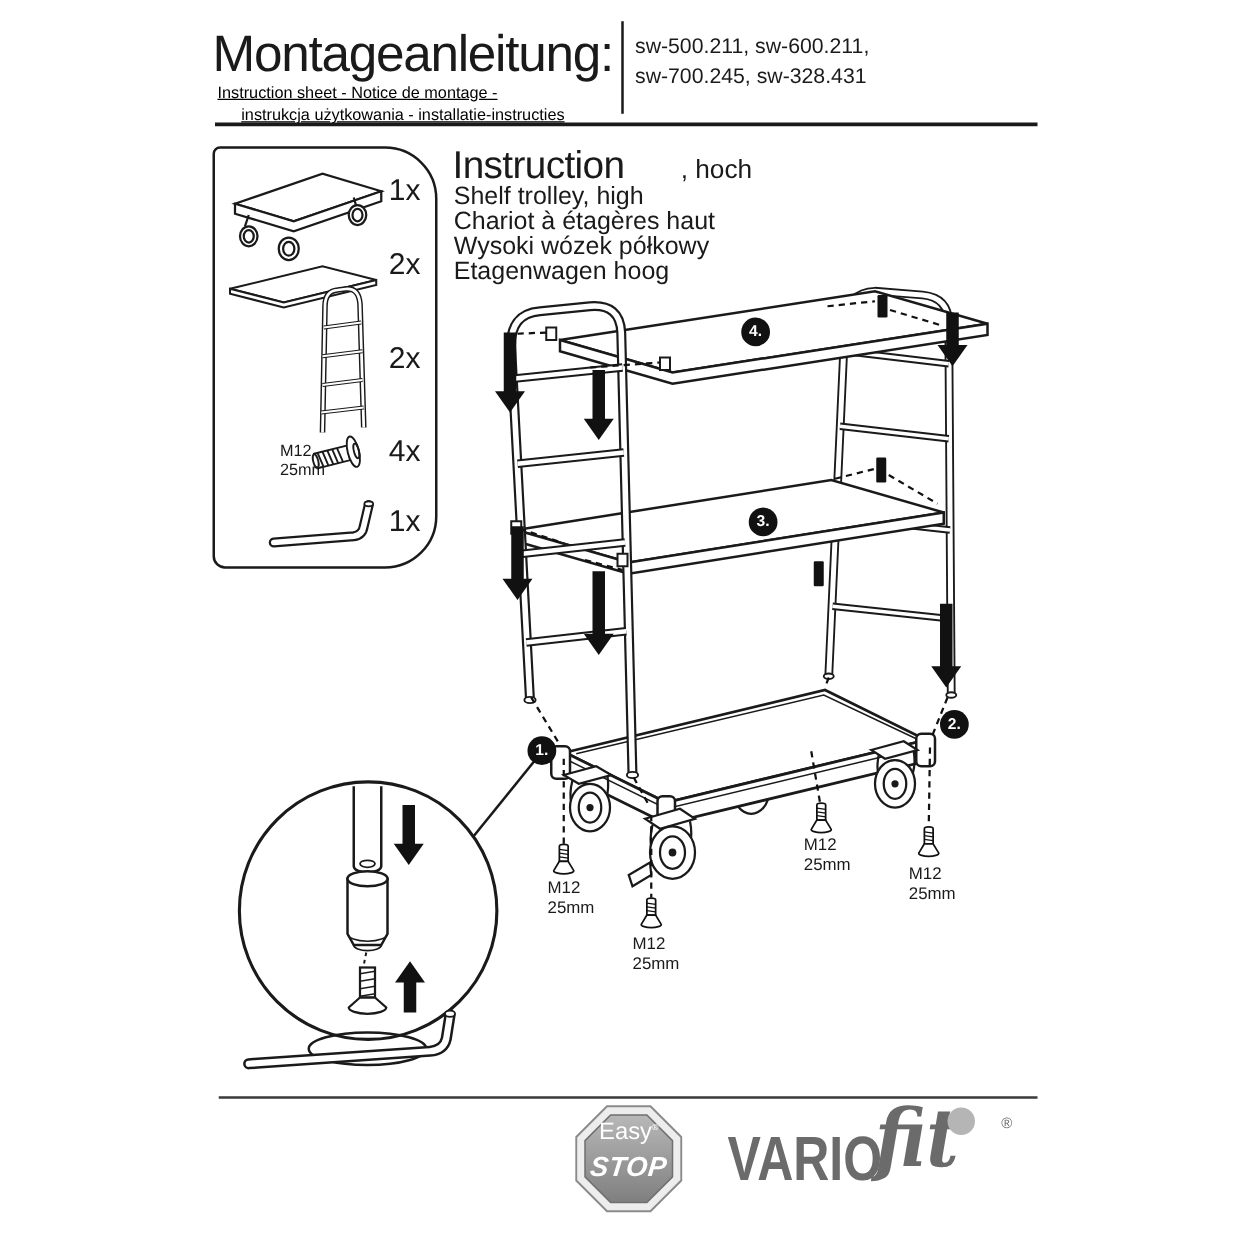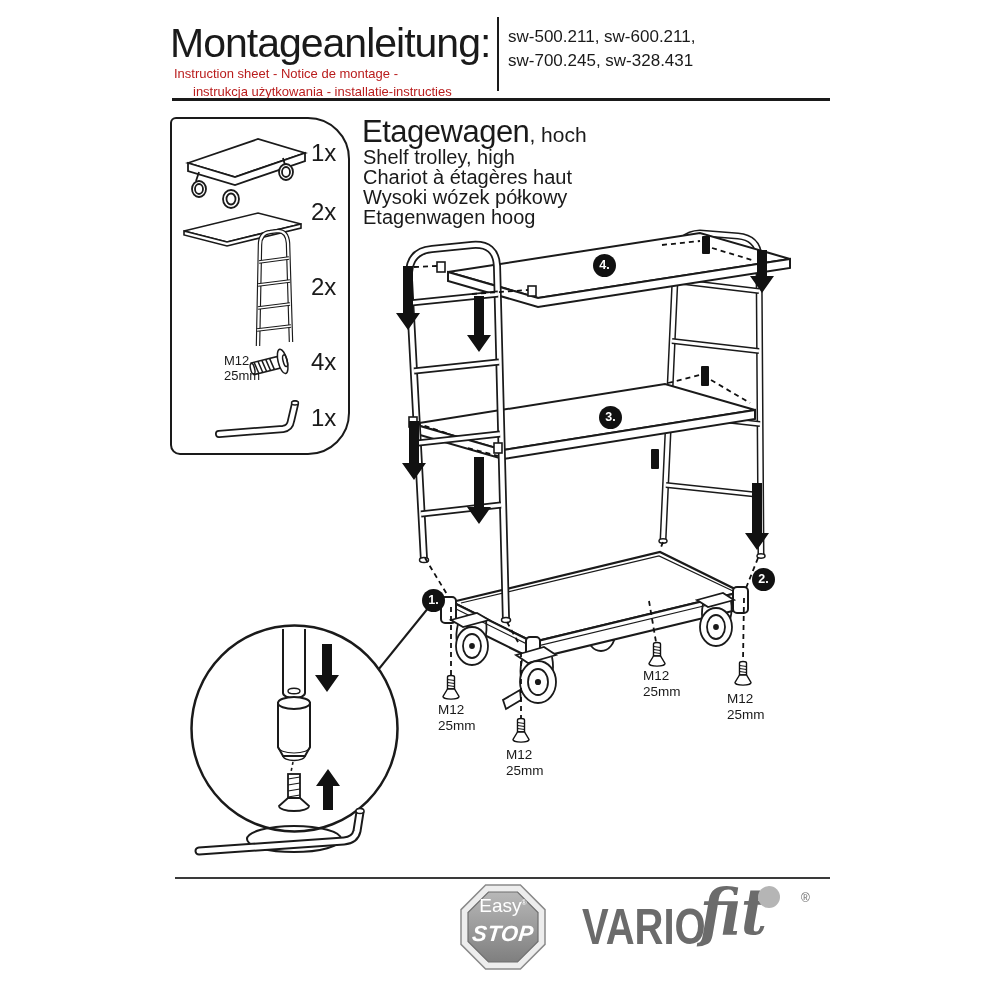--- a/index.html
+++ b/index.html
@@ -1,29 +1,29 @@
 <!DOCTYPE html>
 <html><head>
 <meta charset="utf-8">
 <style>
   html,body{margin:0;padding:0;background:#fff;}
   #page{position:relative;width:1000px;height:1000px;background:#fff;overflow:hidden;
         font-family:"Liberation Sans",sans-serif;color:#1a1a1a;}
   #art{position:absolute;left:0;top:0;z-index:1;}
   .txt{position:absolute;z-index:2;white-space:nowrap;}
   .h1{font-size:41px;letter-spacing:-1px;}
-  .sub{font-size:13px;color:#b91c1c;}
+  .sub{font-size:13px;color:#000000;text-decoration:underline;}
   .sku{font-size:17px;}
   .rule{position:absolute;background:#1a1a1a;z-index:2;}
   .panel{position:absolute;border:2px solid #1a1a1a;border-radius:6px 42px 42px 10px;z-index:1;}
   .qty{font-size:24px;}
   .speclbl{font-size:13px;line-height:15px;}
   .m12lbl{font-size:13.5px;line-height:15.5px;z-index:3;}
   .title-main{font-size:31px;letter-spacing:-0.5px;}
-  .title-suffix{font-size:21px;}
+  .title-suffix{font-size:21px;margin-left:45px;}
   .lang{font-size:20px;}
   .callout{position:absolute;width:23px;height:23px;border-radius:50%;background:#111;color:#fff;
            font-size:12.5px;font-weight:bold;text-align:center;line-height:23px;z-index:4;}
   .easy{font-size:19px;color:#fff;text-align:center;width:84px;z-index:3;}
   .easy sup{font-size:7px;}
   .stop{font-size:22px;color:#fff;font-weight:bold;font-style:italic;text-align:center;width:84px;
         transform:skewX(-6deg);letter-spacing:0.5px;z-index:3;}
   .vario{font-size:50px;font-weight:bold;color:#6b6b6b;line-height:1;
          transform:scaleX(0.8);transform-origin:left top;z-index:3;}
   .fitword{font-family:"DejaVu Serif",serif;font-style:italic;font-weight:bold;font-size:64px;
@@ -50,21 +50,21 @@
   <div class="txt qty" style="left:311px;top:198px;">2x</div>
   <div class="txt qty" style="left:311px;top:273px;">2x</div>
   <div class="txt qty" style="left:311px;top:348px;">4x</div>
   <div class="txt qty" style="left:311px;top:404px;">1x</div>
   <div class="txt speclbl" style="left:224px;top:353px;">
     <div>M12</div>
     <div>25mm</div>
   </div>
 
   <div class="txt" style="left:362px;top:114px;">
-    <span class="title-main">Etagewagen</span><span class="title-suffix">, hoch</span>
+    <span class="title-main">Instruction</span><span class="title-suffix">, hoch</span>
   </div>
   <div class="txt lang" style="left:363px;top:146px;">Shelf trolley, high</div>
   <div class="txt lang" style="left:363px;top:166px;">Chariot à étagères haut</div>
   <div class="txt lang" style="left:363px;top:186px;">Wysoki wózek półkowy</div>
   <div class="txt lang" style="left:363px;top:206px;">Etagenwagen hoog</div>
 
   <svg id="art" width="1000" height="1000" viewBox="0 0 1000 1000">
     <defs>
       <g id="scr">
         <path d="M -3.5,-11 A 3.5,1.5 0 0 1 3.5,-11 L 3.5,1 L -3.5,1 Z" fill="#fff" stroke="#111" stroke-width="1.4"></path>

